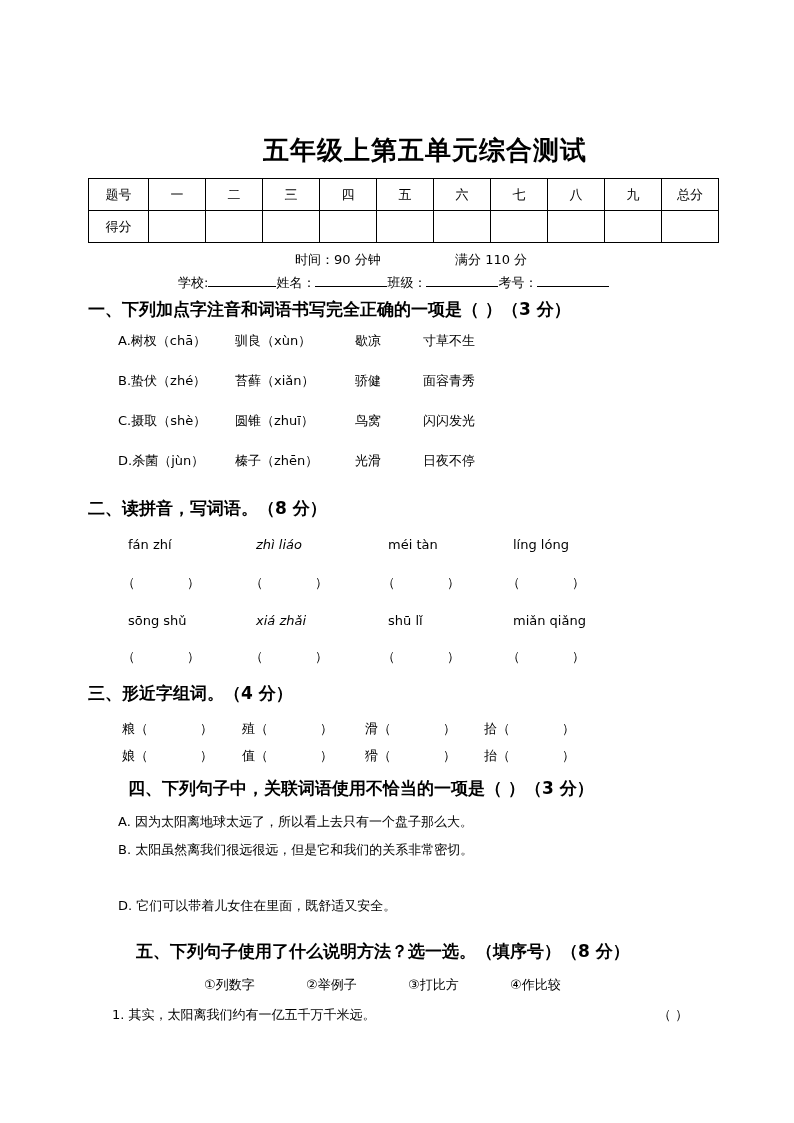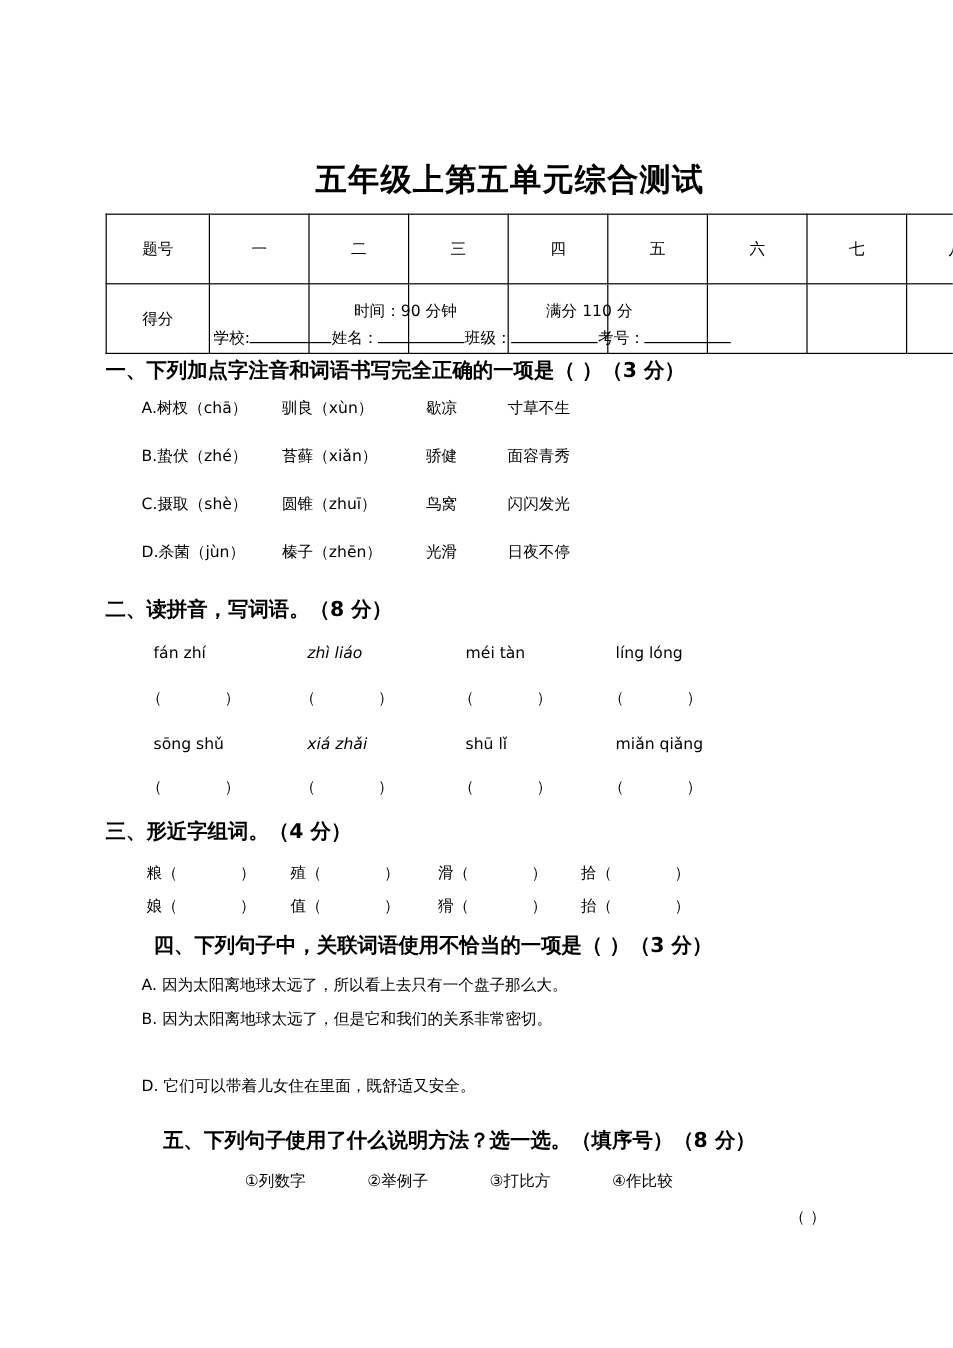--- a/index.html
+++ b/index.html
@@ -44,21 +44,21 @@
     width: 619px;
     border-collapse: collapse;
     table-layout: fixed;
   }
   .score-table td {
     border: 1px solid #000000;
     height: 31px;
     text-align: center;
     vertical-align: middle;
     font-size: 13px;
-    padding: 13px;
+    padding: 0;
   }
   .score-table .hdr-label { width: 59px; }
   .score-table .col-n { width: 56px; }
   .score-table .col-total { width: 56px; }
 
   
   .meta-line {
     position: absolute;
     left: 0;
     top: 250px;
@@ -321,27 +321,28 @@
   <div class="xj-row" style="top:746px;">
     <span class="x x1"><span>娘（</span><span class="xj-gap"></span><span>）</span></span>
     <span class="x x2"><span>值（</span><span class="xj-gap"></span><span>）</span></span>
     <span class="x x3"><span>猾（</span><span class="xj-gap"></span><span>）</span></span>
     <span class="x x4"><span>抬（</span><span class="xj-gap"></span><span>）</span></span>
   </div>
 
   <div class="sec-head" style="top:777px;margin-left:40px;">四、下列句子中，关联词语使用不恰当的一项是（    ）（3 分）</div>
 
   <div class="q4-opt" style="top:812px;">A. 因为太阳离地球太远了，所以看上去只有一个盘子那么大。</div>
-  <div class="q4-opt" style="top:840px;">B. 因为太阳离地球太远了，但是它和我们的关系非常密切。</div>
+  <div class="q4-opt" style="top:840px;">B. 太阳虽然离我们很远很远，但是它和我们的关系非常密切。</div>
   <div class="q4-opt" style="top:896px;">D. 它们可以带着儿女住在里面，既舒适又安全。</div>
 
   <div class="sec-head" style="top:940px;margin-left:48px;">五、下列句子使用了什么说明方法？选一选。（填序号）（8 分）</div>
 
   <div class="methods" style="top:975px;">
     <span class="m m1">①列数字</span>
     <span class="m m2">②举例子</span>
     <span class="m m3">③打比方</span>
     <span class="m m4">④作比较</span>
   </div>
 
+  <div class="q5-item" style="top:1005px;">1. 其实，太阳离我们约有一亿五千万千米远。</div>
   <div class="q5-answer" style="top:1005px;">（    ）</div>
 
 </div>
 
 </body></html>

